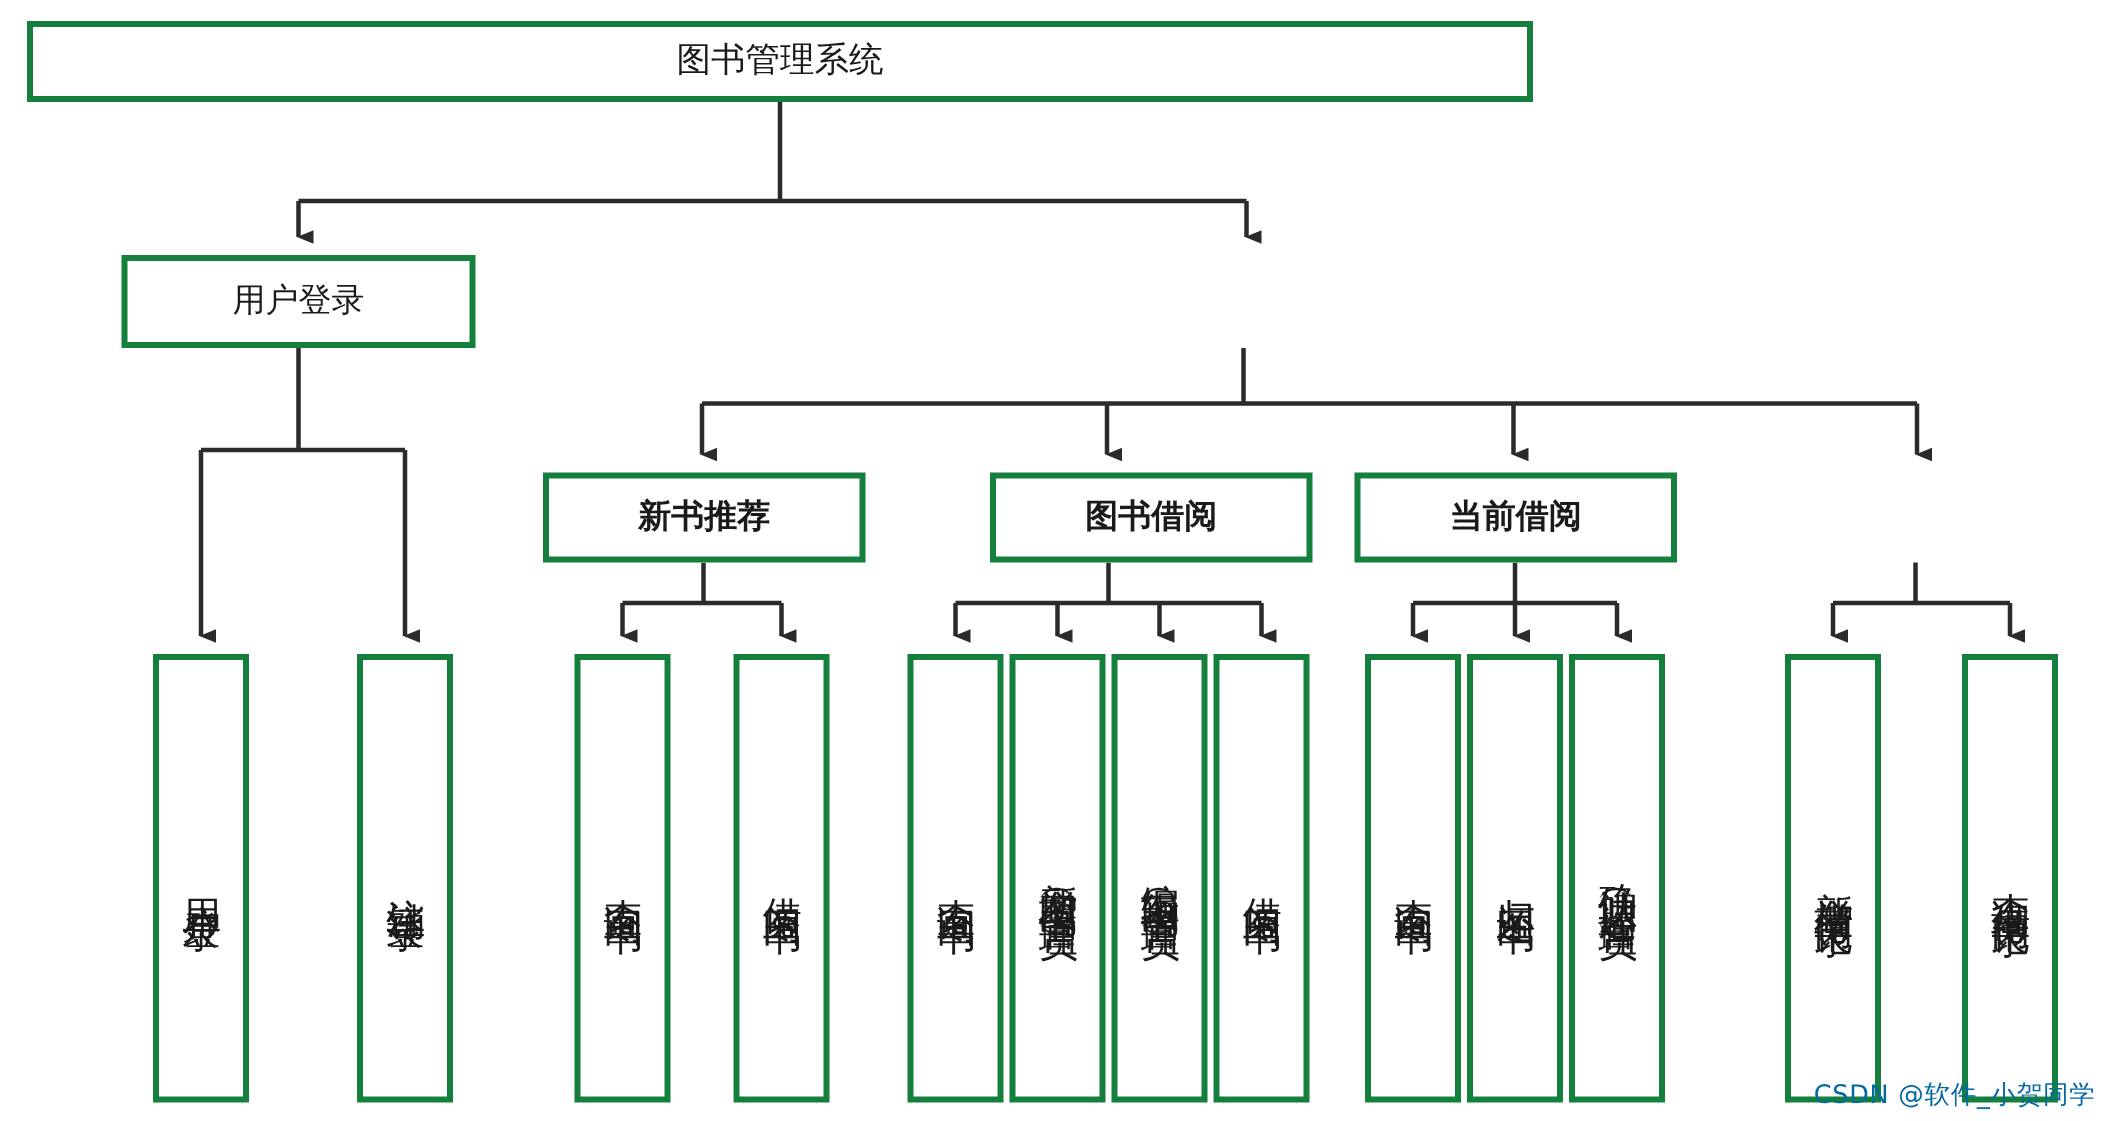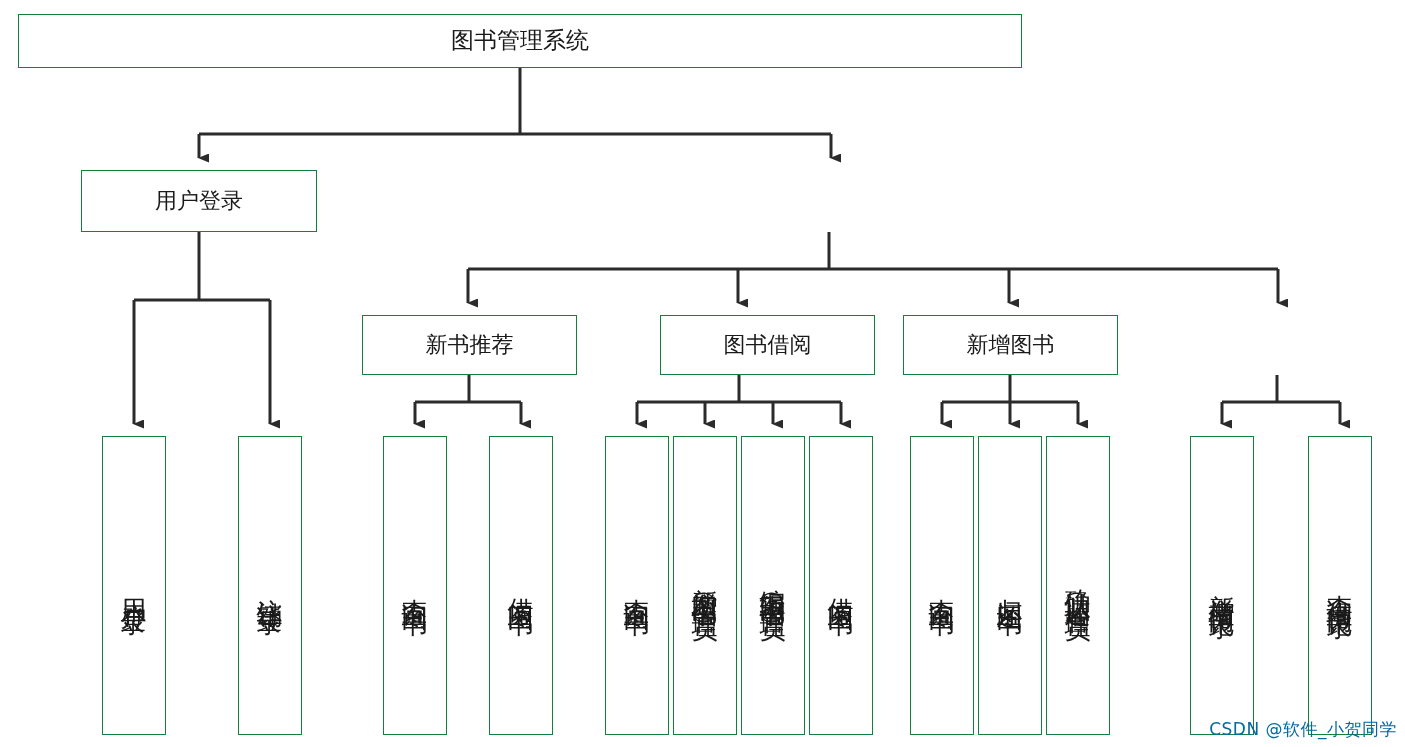--- a/index.html
+++ b/index.html
@@ -22,21 +22,21 @@
     left: 0;
     top: 0;
     width: 1405px;
     height: 747px;
     pointer-events: none;
   }
   .node {
     position: absolute;
     box-sizing: border-box;
     background: #ffffff;
-    border: 1px solid #15803d;
+    border: 4px solid #15803d;
     display: flex;
     align-items: center;
     justify-content: center;
     color: #1a1a1a;
   }
   .node .label {
     display: block;
     text-align: center;
     line-height: 1.18;
   }
@@ -58,21 +58,21 @@
   }
   .node.lvl1 .label { font-size: 22px; }
   .node.n-user-login  { left: 81px; }
   .node.n-book-manage { left: 711px; }
   
   .node.lvl2 {
     top: 315px;
     height: 60px;
     width: 215px;
   }
-  .node.lvl2 .label { font-size: 22px; }
+  .node.lvl2 .label { font-size: 22px; font-weight: bold; }
   .node.n-new-books   { left: 362px; }
   .node.n-borrow      { left: 660px; }
   .node.n-current     { left: 903px; }
   .node.n-records     { left: 1170px; }
   
   .node.leaf {
     top: 436px;
     height: 299px;
     width: 64px;
   }
@@ -158,21 +158,21 @@
     <span class="label">用户登录</span>
   </div>
 
   <div class="node lvl2 n-new-books">
     <span class="label">新书推荐</span>
   </div>
   <div class="node lvl2 n-borrow">
     <span class="label">图书借阅</span>
   </div>
   <div class="node lvl2 n-current">
-    <span class="label">新增图书</span>
+    <span class="label">当前借阅</span>
   </div>
 
   <div class="node leaf" style="left:102px">
     <span class="label">用户登录</span>
   </div>
   <div class="node leaf" style="left:238px">
     <span class="label">注销登录</span>
   </div>
 
   <div class="node leaf" style="left:383px">

